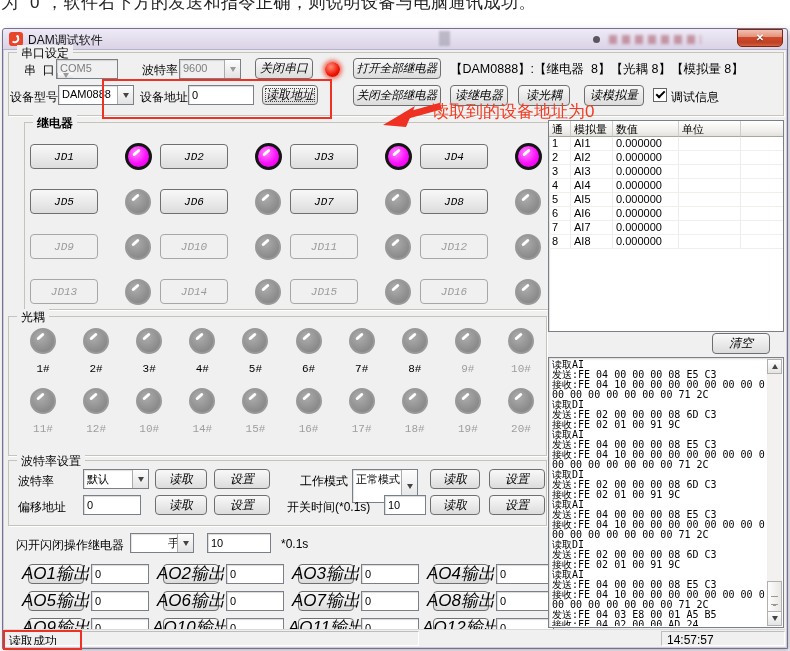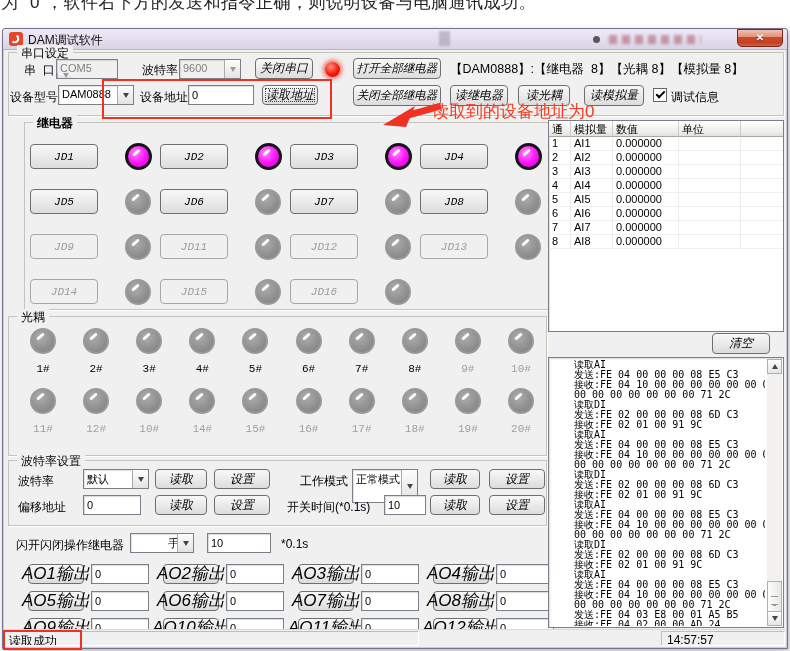--- a/index.html
+++ b/index.html
@@ -94,21 +94,21 @@
   .trow{display:flex;height:13px;border-bottom:1px solid #f1efeb;}
   .td{box-sizing:border-box;font-size:11px;line-height:12px;padding:0 3px;border-right:1px solid #eeece8;
       overflow:hidden;white-space:pre;}
   .c1{width:22px;}.c2{width:42px;}.c3{width:66px;}.c4{width:62px;}.c5{flex:1;border-right:none;}
 
   .clear-btn{left:712px;top:333px;width:58px;height:21px;}
   .log{position:absolute;left:548px;top:357px;width:236px;height:271px;background:#fff;
        border:1px solid #7b8088;box-shadow:inset 1px 1px 2px rgba(0,0,0,.15);box-sizing:border-box;}
   .log-text{position:absolute;left:3px;top:2px;right:18px;bottom:1px;overflow:hidden;
        font-family:"DejaVu Sans Mono",monospace;font-size:10px;line-height:10px;color:#000;}
-  .log-line{height:10px;white-space:pre;margin-left:22px;}
+  .log-line{height:10px;white-space:pre;}
   .sb{position:absolute;top:1px;right:1px;bottom:1px;width:15px;background:#f2f1ef;}
   .sb-btn{position:absolute;left:0;right:0;height:15px;background:linear-gradient(#fefefe,#e4e4e4);
        border:1px solid #b3b0ab;box-sizing:border-box;display:flex;align-items:center;justify-content:center;cursor:pointer;}
   .sb-up{top:0;}.sb-dn{bottom:0;}
   .sb-thumb{position:absolute;left:0;right:0;top:222px;height:36px;background:linear-gradient(90deg,#fdfdfd,#e8e7e4);
        border:1px solid #b3b0ab;box-sizing:border-box;cursor:grab;}
   .sb-thumb::after{content:"";position:absolute;left:3px;right:3px;top:14px;height:7px;
        border-top:1px solid #9b9891;border-bottom:1px solid #9b9891;box-shadow:0 3px 0 -2px #9b9891;}
 
   
@@ -238,20 +238,24 @@
       <div class="rcell">
         <button class="btn mono rbtn">JD8</button>
         <span class="light"></span>
       </div>
 
       <div class="rcell">
         <button class="btn mono rbtn disabled">JD9</button>
         <span class="light"></span>
       </div>
 
+      <div class="rcell">
+        <button class="btn mono rbtn disabled">JD10</button>
+        <span class="light"></span>
+      </div>
 
       <div class="rcell">
         <button class="btn mono rbtn disabled">JD11</button>
         <span class="light"></span>
       </div>
 
       <div class="rcell">
         <button class="btn mono rbtn disabled">JD12</button>
         <span class="light"></span>
       </div>

